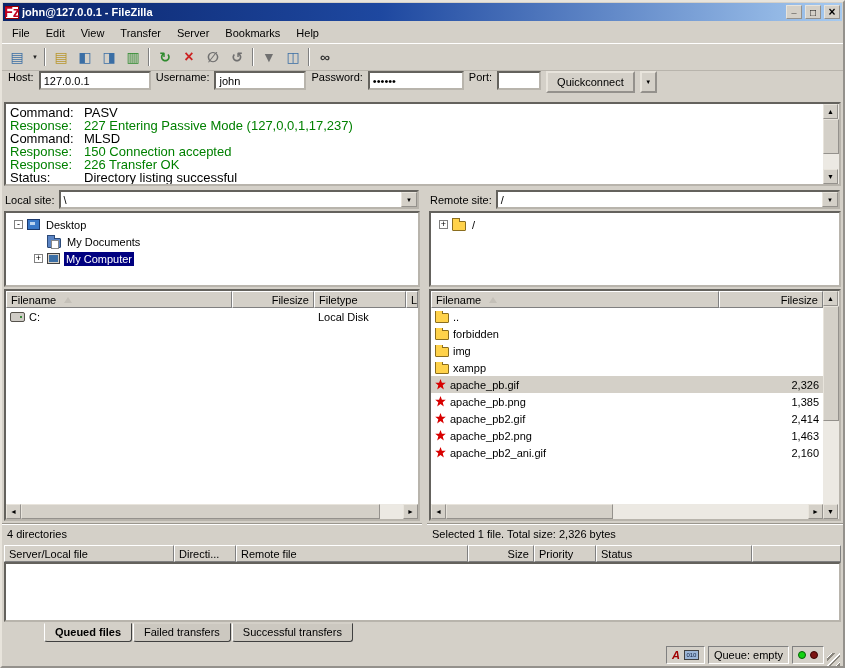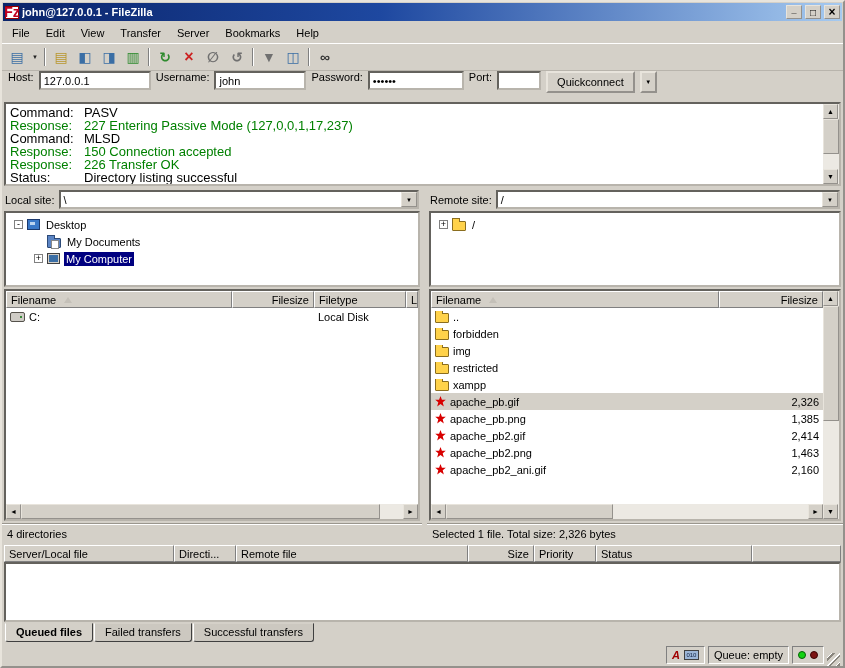--- a/index.html
+++ b/index.html
@@ -104,21 +104,21 @@
   .icon-docs{width:14px;height:10px;flex:none;background:#5b84c4;border:1px solid #2c4a78;border-radius:1px;position:relative;margin-top:2px;}
   .icon-docs::before{content:"";position:absolute;top:-4px;left:-1px;width:6px;height:3px;background:#5b84c4;border:1px solid #2c4a78;border-bottom:none;}
   .icon-docs::after{content:"";position:absolute;left:3px;top:1px;width:6px;height:7px;background:#fff;border:1px solid #888;}
 
   
   .queue-hdr{height:17px;flex:none;display:flex;background:var(--face);margin:2px 2px 0 2px;}
   .qc1{width:170px}.qc2{width:62px}.qc3{width:232px}.qc4{width:66px;justify-content:flex-end}.qc5{width:62px}.qc6{width:156px}.qc7{flex:1}
   .queue-body{height:60px;flex:none;margin:0 2px;background:#fff;border:2px inset #b8b4ac;}
 
   
-  .tabs{height:21px;flex:none;display:flex;gap:1px;padding:1px 6px 0 3px;align-items:flex-start;}
+  .tabs{height:21px;flex:none;display:flex;gap:1px;padding:1px 6px 0 3px;align-items:flex-start;margin-left:39px;}
   .tab{font-size:11px;padding:2px 10px 3px 10px;background:#ccc8c0;border:1px solid;border-color:#d4d0c8 #404040 #404040 #fff;border-radius:0 0 3px 3px;}
   .tab.active{background:var(--face);font-weight:bold;border-top-color:var(--face);}
 
   
   .statusbar{height:23px;flex:none;display:flex;align-items:center;gap:3px;padding:0 3px;}
   .sb-spacer{flex:1;}
   .sb-panel{height:18px;border:1px solid;border-color:var(--shadow) #fff #fff var(--shadow);display:flex;align-items:center;padding:0 5px;font-size:11px;gap:4px;}
   .ascii-ind{color:#a00000;font-weight:bold;font-style:italic;font-size:11px;}
   .bin-ind{width:15px;height:10px;background:#9db6d6;border:1px solid #404040;font-size:6px;line-height:8px;text-align:center;color:#102040;}
   .bin-ind::before{content:"010";}
@@ -323,27 +323,20 @@
             <div class="row">
               <span class="cell rc-name">
                   <span class="icon-folder"></span>
                   <span>img</span>
                 </span>
               <span class="cell rc-size num"></span>
             </div>
             <div class="row">
               <span class="cell rc-name">
                   <span class="icon-folder"></span>
-                  <span>restricted</span>
-                </span>
-              <span class="cell rc-size num"></span>
-            </div>
-            <div class="row">
-              <span class="cell rc-name">
-                  <span class="icon-folder"></span>
                   <span>xampp</span>
                 </span>
               <span class="cell rc-size num"></span>
             </div>
             <div class="row selected">
               <span class="cell rc-name">
                   <span class="icon-star"></span>
                   <span>apache_pb.gif</span>
                 </span>
               <span class="cell rc-size num">2,326</span>

